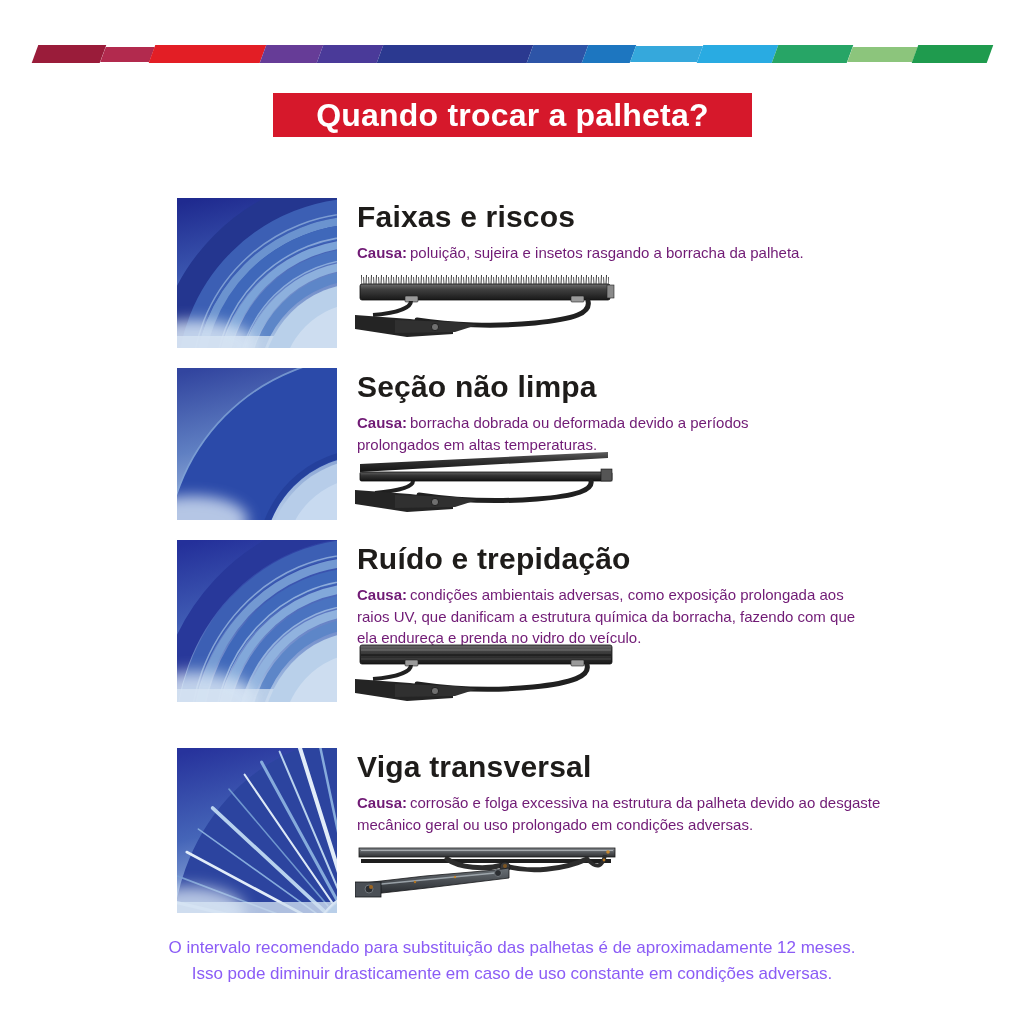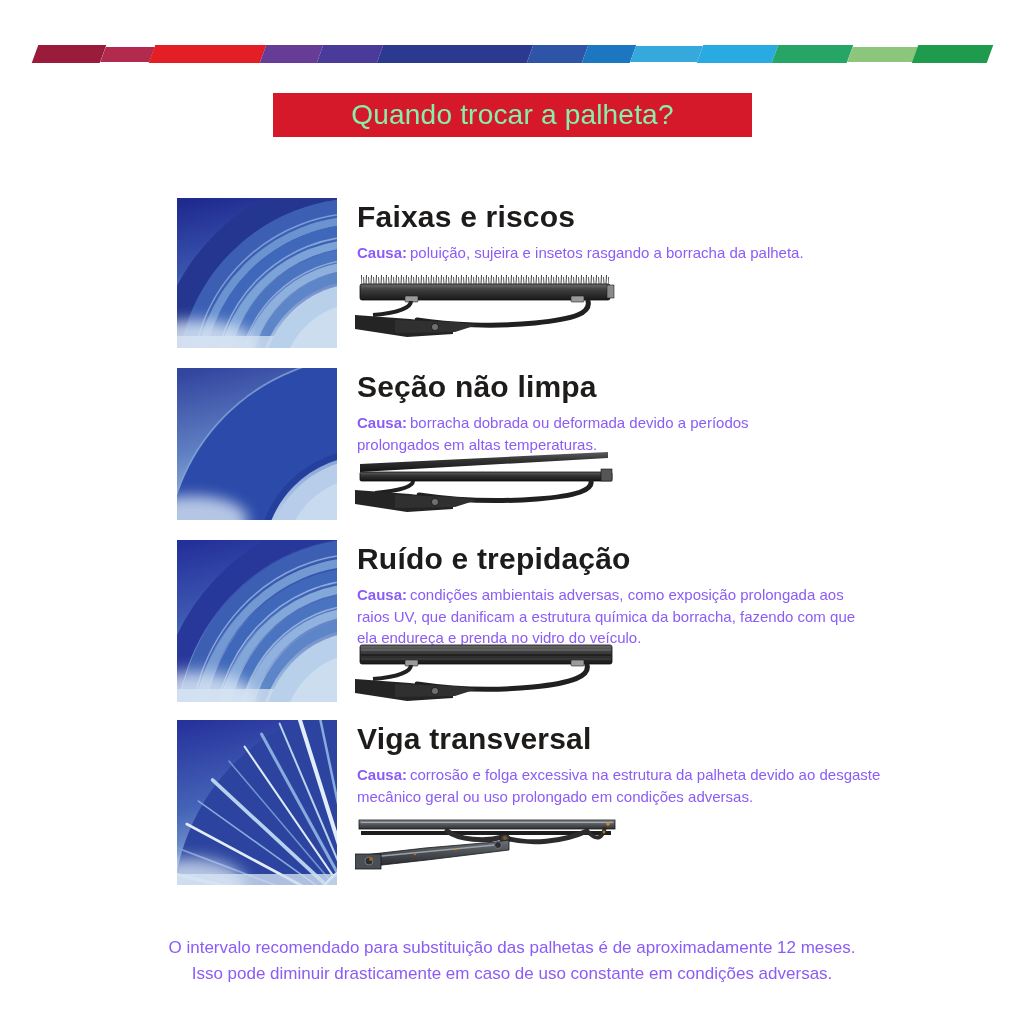--- a/index.html
+++ b/index.html
@@ -9,32 +9,32 @@
   
   .topbar{position:absolute;left:35px;top:45px;width:955px;height:18px;display:flex;}
   .topbar .seg{height:18px;transform:skewX(-20deg);}
   .topbar .seg:nth-child(2){height:15px;margin-top:2px;}
   .topbar .seg:nth-child(9){height:16px;margin-top:1px;}
   .topbar .seg:nth-child(12){height:15px;margin-top:2px;}
 
   
   .banner{position:absolute;left:273px;top:93px;width:479px;height:44px;
           display:flex;align-items:center;justify-content:center;}
-  .banner span{color:#86efac;font-size:28px;font-weight:normal;letter-spacing:0.2px;}
+  .banner span{color:#ffffff;font-size:32px;font-weight:bold;letter-spacing:0.2px;}
 
   
   .section{position:absolute;left:177px;width:740px;}
   .sec1{top:198px;height:150px;}
   .sec2{top:368px;height:152px;}
   .sec3{top:540px;height:162px;}
-  .sec4{top:720px;height:165px;}
+  .sec4{top:748px;height:165px;}
   .thumb{position:absolute;left:0;top:0;display:block;}
   .content{position:absolute;left:180px;top:2px;}
   .sec-title{margin:0 0 8px 0;font-size:30px;font-weight:bold;color:#1e1c1a;letter-spacing:0.2px;}
-  .cause{margin:0;font-size:15px;line-height:21.5px;color:#8b5cf6;}
+  .cause{margin:0;font-size:15px;line-height:21.5px;color:#701a75;}
   .cause b{margin-right:3px;}
   .wiper{position:absolute;left:178px;display:block;}
 
   
   .footer{position:absolute;left:0;top:935px;width:1024px;text-align:center;
           font-size:17px;line-height:26px;color:#8b5cf6;}
   .footer span{display:block;}
 </style>
 </head>
 <body>

